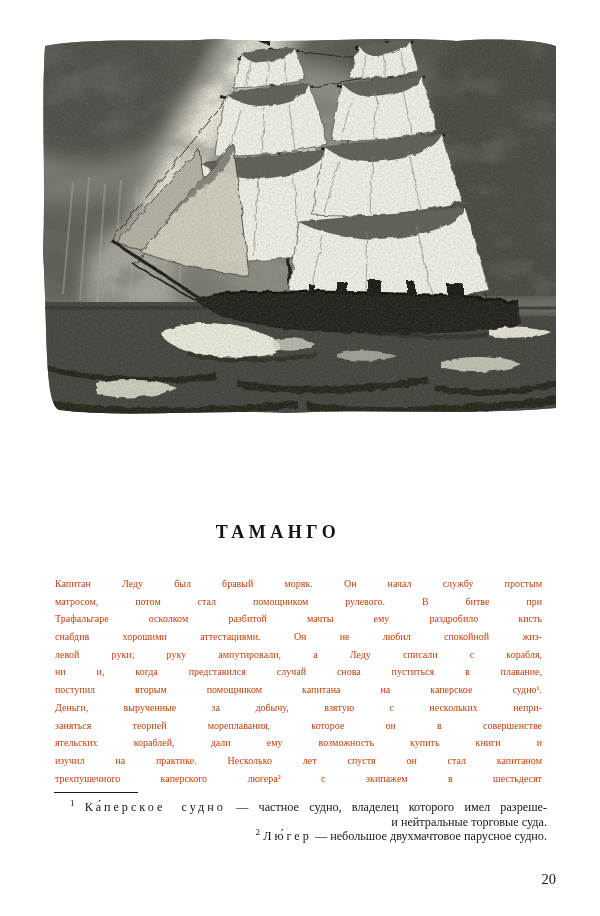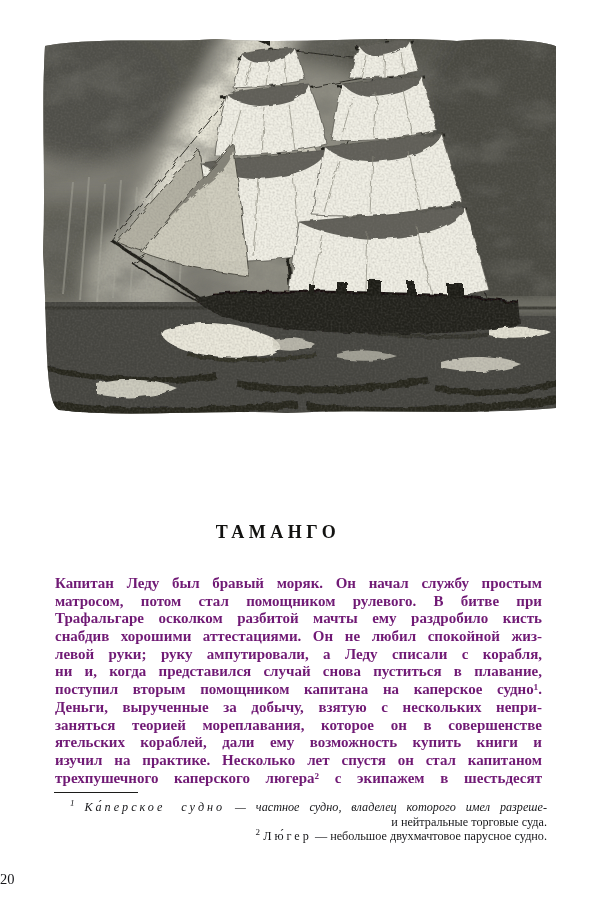--- a/index.html
+++ b/index.html
@@ -26,24 +26,23 @@
     text-align: center;
     font-weight: bold;
     font-size: 18px;
     letter-spacing: 4.5px;
     color: #121210;
   }
   .body-text {
     position: absolute;
     left: 55px; top: 575px;
     width: 487px;
-    font-size: 15px;
+    font-size: 10px;
     line-height: 17.7px;
-    color: #701a75;
-    font-weight: bold;
+    color: #c2410c;
   }
   .body-line {
     text-align: justify;
     text-align-last: justify;
     height: 17.7px;
     overflow: visible;
     white-space: normal;
   }
   .footnote-rule {
     position: absolute;
@@ -53,35 +52,35 @@
   }
   .footnotes {
     position: absolute;
     left: 50px; top: 800px;
     width: 497px;
     font-size: 12.2px;
     line-height: 14.7px;
     color: #17171a;
   }
   .fn-line { white-space: normal; text-align: right; }
-  .fn-just { text-align: justify; text-align-last: justify; font-style: italic; }
+  .fn-just { text-align: justify; text-align-last: justify; }
   .fn-indent { text-indent: 20px; }
   .fn-marker {
     font-size: 9px;
     vertical-align: super;
     line-height: 0;
   }
   .spaced {
     letter-spacing: 3px;
     word-spacing: 3px;
   }
   .page-number {
     position: absolute;
     left: 0; top: 871px; width: 100%;
-    text-align: left;
+    text-align: right;
     font-size: 14.5px;
     color: #17171a;
   }
 </style>
 </head>
 <body>
 
 <div class="page">
 
   <div class="illustration">

